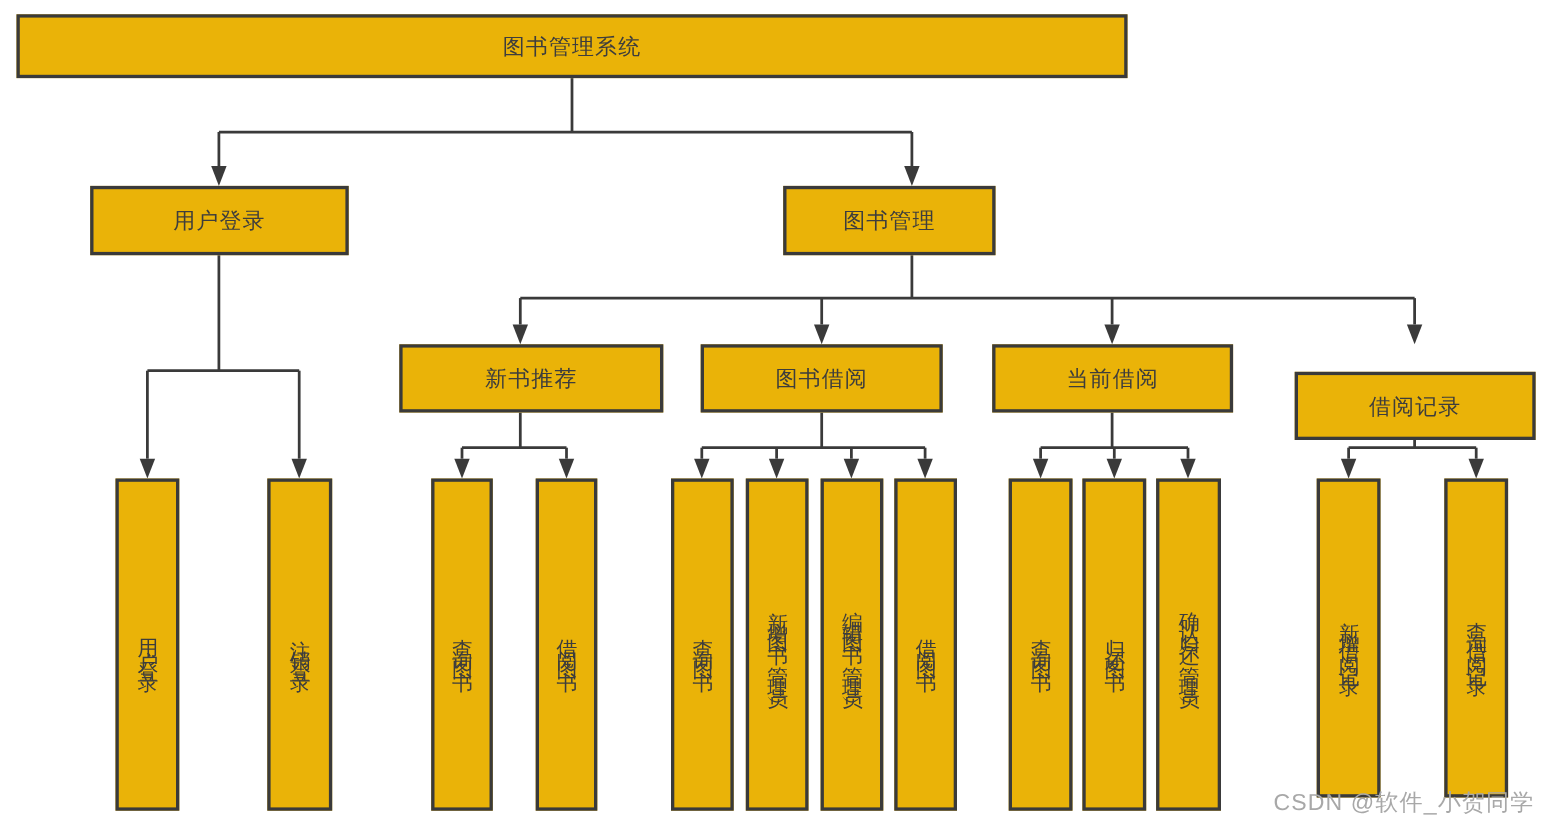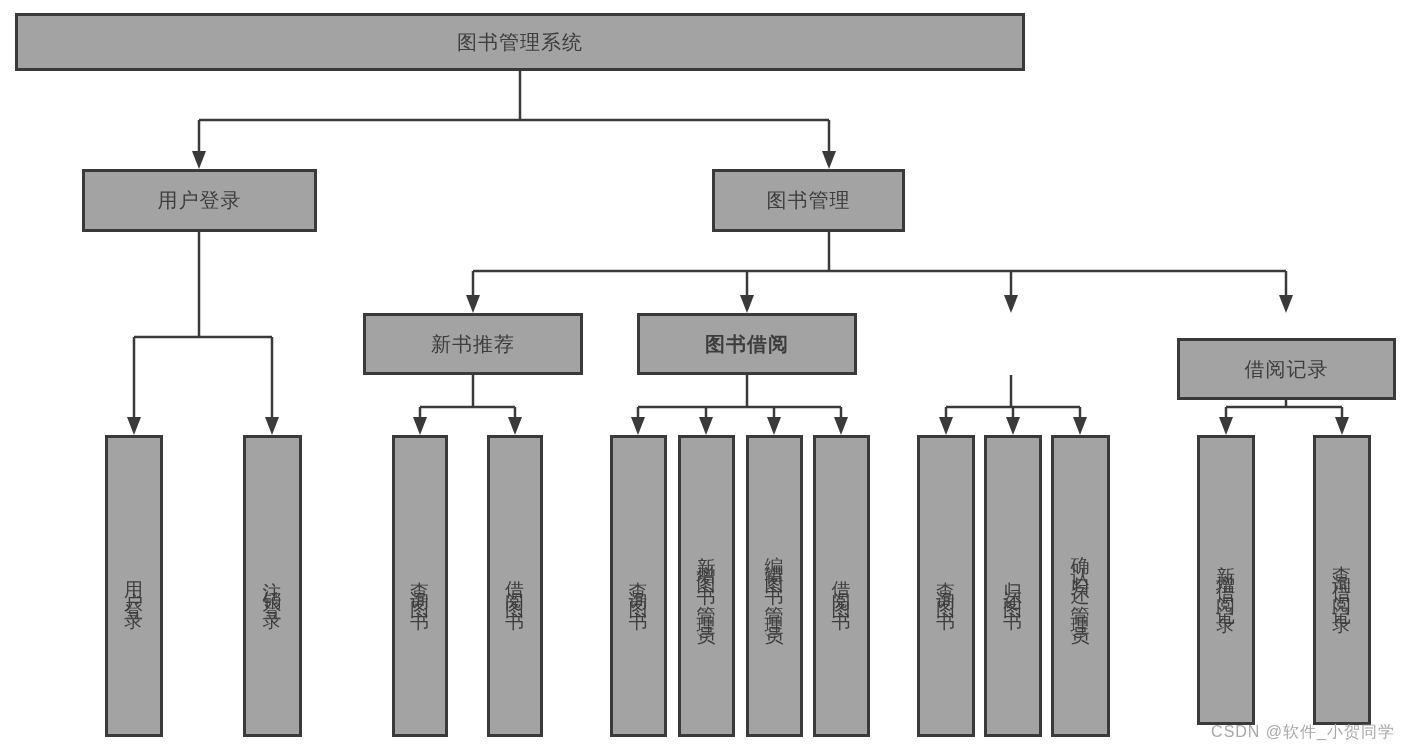--- a/index.html
+++ b/index.html
@@ -14,41 +14,41 @@
   #edges {
     position: absolute;
     left: 0; top: 0;
     width: 1405px; height: 747px;
     z-index: 1;
   }
   .node {
     position: absolute;
     box-sizing: border-box;
     border: 3px solid #3a3a3a;
-    background: #a3a3a3;
+    background: #eab308;
     display: flex;
     align-items: center;
     justify-content: center;
     color: #3d3d3d;
     z-index: 2;
   }
   .hbox { font-size: 20px; letter-spacing: 1px; }
   .vbox span {
     writing-mode: vertical-rl;
     text-orientation: mixed;
     font-size: 19px;
     letter-spacing: 10px;
     color: #3d3d3d;
     line-height: 1;
   }
   .watermark {
     position: absolute;
     right: 10px;
     bottom: 4px;
-    font-size: 16px;
+    font-size: 21px;
     letter-spacing: 1px;
     color: #a8a8a8;
     z-index: 3;
     white-space: nowrap;
   }
   svg line, svg path { stroke: #3a3a3a; stroke-width: 2.5; fill: none; }
   svg polygon { fill: #3a3a3a; stroke: none; }
 </style>
 </head>
 <body>
@@ -121,25 +121,28 @@
     <span>图书管理系统</span>
   </div>
 
   <div class="node hbox" style="left:82px; top:169px; width:235px; height:63px;">
     <span>用户登录</span>
   </div>
   <div class="node hbox" style="left:712px; top:169px; width:193px; height:63px;">
     <span>图书管理</span>
   </div>
 
-  <div class="node hbox" style="left:363px; top:313px; width:220px; height:62px;">
+  <div class="node hbox" style="left:363px; top:313px; width:240px; height:62px;">
     <span>新书推荐</span>
   </div>
-  <div class="node hbox" style="left:637px; top:313px; width:220px; height:62px;font-weight:bold;">
+  <div class="node hbox" style="left:637px; top:313px; width:220px; height:62px;">
     <span>图书借阅</span>
+  </div>
+  <div class="node hbox" style="left:902px; top:313px; width:219px; height:62px;">
+    <span>当前借阅</span>
   </div>
   <div class="node hbox" style="left:1177px; top:313px; width:219px; height:62px;margin-top:25px;">
     <span>借阅记录</span>
   </div>
 
   <div class="node vbox" style="left:105px; top:435px; width:58px; height:302px;">
     <span>用户登录</span>
   </div>
   <div class="node vbox" style="left:243px; top:435px; width:59px; height:302px;">
     <span>注销登录</span>

